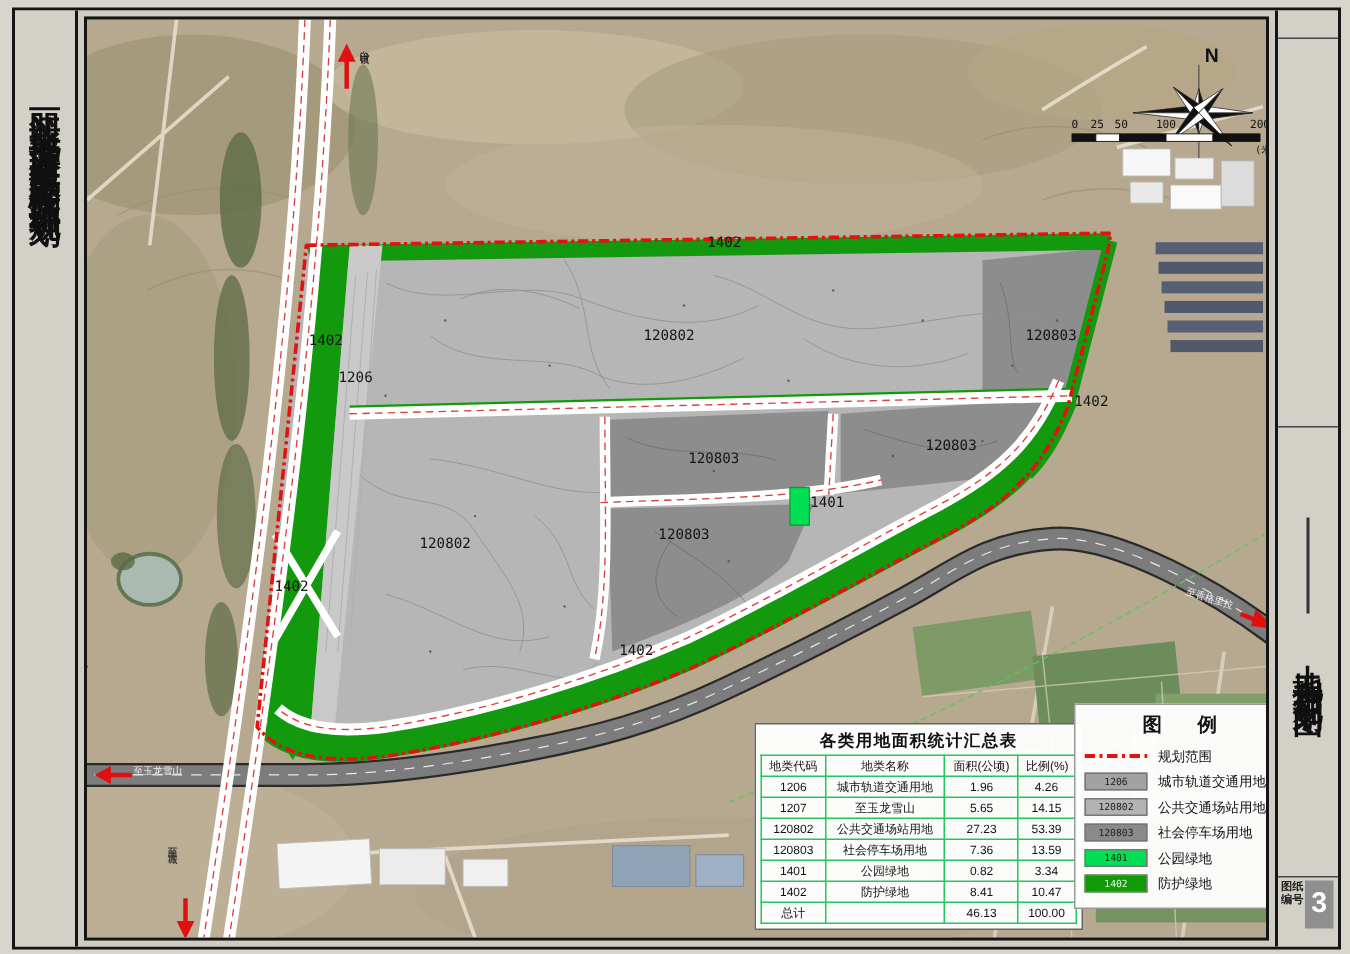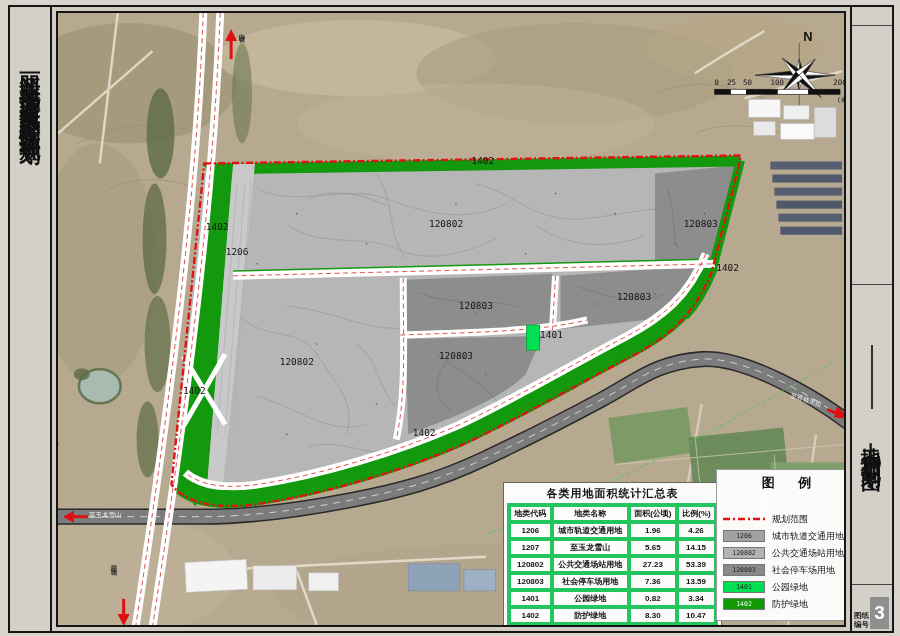--- a/index.html
+++ b/index.html
@@ -12,41 +12,41 @@
   .v-title{writing-mode:vertical-rl;text-orientation:upright;
     font-family:"Liberation Serif",serif;color:#101010;white-space:nowrap}
   .left-title{position:absolute;left:50%;transform:translateX(-50%);top:48px;
     font-size:21px;font-weight:700;letter-spacing:4px}
   .rp-sec1{height:18px;border-bottom:1px solid #444}
   .rp-sec2{height:258px;border-bottom:1px solid #444}
   .rp-sec3{flex:1;position:relative}
   .rp-dash{position:absolute;left:50%;top:60px;width:2px;height:64px;background:#333;transform:translateX(-50%)}
   .right-title{position:absolute;left:50%;transform:translateX(-50%);top:142px;
     font-size:20px;font-weight:700;letter-spacing:5px}
-  .rp-sec4{height:42px;border-top:1px solid #444;display:flex;align-items:flex-end;padding:2px}
+  .rp-sec4{height:42px;border-top:1px solid #444;display:flex;align-items:flex-start;padding:2px}
   .sheetno-label{font-size:7.5px;line-height:8.5px;color:#222;width:15px;text-align:center;font-weight:700}
   .sheetno-box{width:19px;height:32px;background:#8f8f8f;color:#fff;font-size:19px;font-weight:700;
     display:flex;align-items:center;justify-content:center;margin-left:1px}
   .map-cell{flex:1;position:relative;background:#cfccc4}
   .map-panel{position:absolute;left:4px;top:4px;right:4px;bottom:4px;border:2px solid #151515;
     background:#b7a98f;overflow:hidden}
   .map-panel svg.base{position:absolute;left:0;top:0;width:100%;height:100%}
   .ov{position:absolute;z-index:5}
   
   .stat{left:445px;top:469px;width:211px;background:rgba(255,255,255,.96);
     border:1px solid #666;padding:2px 3px 3px}
   .stat-title{font-size:11px;font-weight:700;text-align:center;color:#111;margin:1px 0 2px;letter-spacing:1px}
   table.stat-t{border-collapse:collapse;width:100%}
-  .stat-t th,.stat-t td{border:4px solid #22c55e;font-size:8px;color:#111;
-    padding:1px 2px;text-align:center;height:11px;font-weight:700;white-space:nowrap}
+  .stat-t th,.stat-t td{border:1px solid #22c55e;font-size:8px;color:#111;
+    padding:1px 2px;text-align:center;height:11px;font-weight:400;white-space:nowrap}
   .stat-t td.num{text-align:center;padding-right:3px}
   
   .legend{left:658px;top:456px;width:137px;background:rgba(255,255,255,.96);
     border:1px solid #999;padding:4px 6px 5px}
-  .lg-title{font-size:13px;font-weight:700;letter-spacing:10px;text-align:center;color:#111;margin-bottom:21px}
+  .lg-title{font-size:13px;font-weight:700;letter-spacing:10px;text-align:center;color:#111;margin-bottom:6px}
   .lg-item{display:flex;height:17px}
   .lg-key{width:42px;height:12px;flex:0 0 42px;display:flex;align-items:center;justify-content:center;margin-right:7px}
   .lg-label{font-size:9px;color:#111;white-space:nowrap}
   .sw{width:42px;height:12px;display:flex;align-items:center;justify-content:center;
     font-size:6.5px;color:#222;border:1px solid #777;box-sizing:border-box;
     font-family:"DejaVu Sans Mono",monospace}
   .sw-1206{background:#a2a2a2}
   .sw-120802{background:#b3b3b3}
   .sw-120803{background:#8a8a8a}
   .sw-1401{background:#00e052}
@@ -339,22 +339,28 @@
             </tr>
             <tr>
               <td>1401</td>
               <td>公园绿地</td>
               <td>0.82</td>
               <td class="num">3.34</td>
             </tr>
             <tr>
               <td>1402</td>
               <td>防护绿地</td>
-              <td>8.30</td>
+              <td>8.41</td>
               <td class="num">10.47</td>
+            </tr>
+            <tr>
+              <td>总计</td>
+              <td></td>
+              <td>46.13</td>
+              <td class="num">100.00</td>
             </tr>
           </tbody>
         </table>
       </div>
 
       <div class="ov legend">
         <div class="lg-title">图 例</div>
         <div class="lg-item">
           <span class="lg-key">
             <svg width="42" height="6" viewBox="0 0 42 6">

